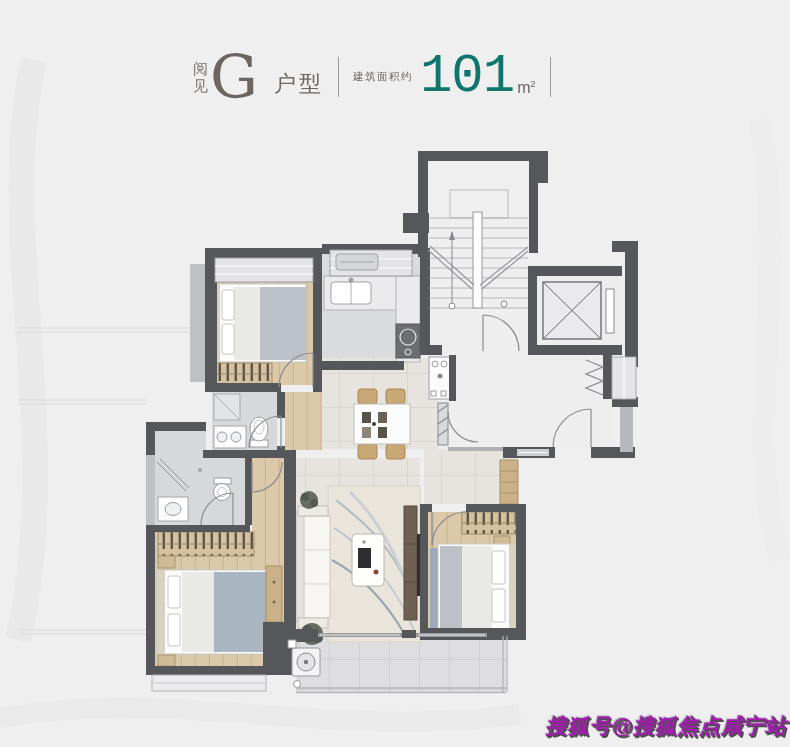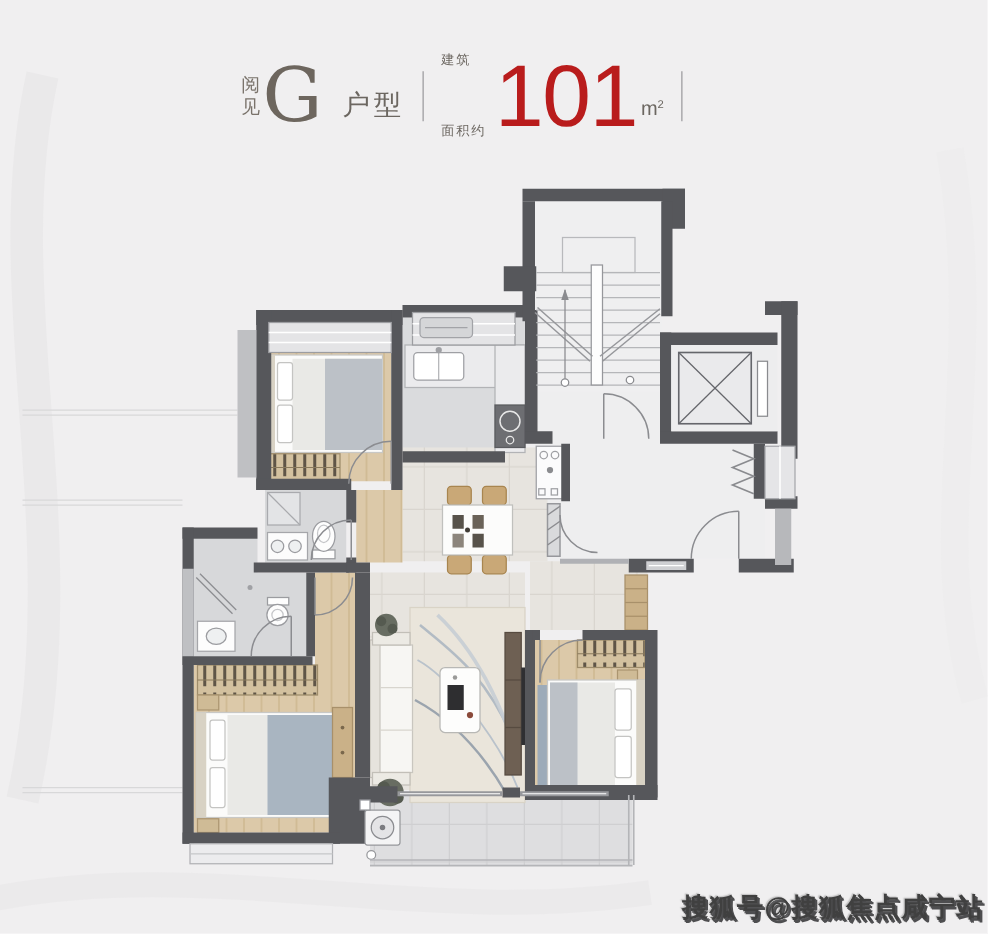--- a/index.html
+++ b/index.html
@@ -13,34 +13,35 @@
   .header{
     position:absolute;left:193px;top:44px;height:66px;
     display:flex;align-items:center;color:#6d665e;
   }
   .brand{display:flex;flex-direction:column;font-size:15px;line-height:1.15;
     color:#7a736b;letter-spacing:1px;margin-right:1px;}
   .unit-letter{font-family:"DejaVu Serif", serif;font-size:60px;line-height:.88;
     color:#6d665e;font-weight:400;}
   .unit-suffix{font-size:22px;letter-spacing:3px;color:#6c6761;margin-left:16px;margin-top:14px;}
   .vdiv{width:1px;height:40px;background:#9b9b9d;margin:0 14px;}
-  .arealabel{display:flex;flex-direction:column;font-size:10.5px;line-height:1.45;
-    letter-spacing:1.5px;color:#6c6761;gap:42px;}
-  .area-num{font-family:Liberation Sans, sans-serif;font-size:70px;line-height:.8;
-    color:#b91c1c;margin:0 3px 0 7px;letter-spacing:-1px;}
+  .arealabel{display:flex;flex-direction:row;font-size:10.5px;line-height:1.45;
+    letter-spacing:1.5px;color:#6c6761;}
+  .area-num{font-family:Liberation Mono, monospace;font-size:54px;line-height:.8;
+    color:#0f766e;margin:0 3px 0 7px;letter-spacing:-1px;}
   .area-unit{font-size:16px;color:#6c6761;align-self:flex-end;margin-bottom:13px;margin-top:20px;}
   .area-unit sup{font-size:9px;}
   .rooms-label{font-size:21px;letter-spacing:6px;color:#6b6b6f;}
   
   .watermark{
     position:absolute;right:3px;bottom:7px;
     font-size:21px;font-weight:bold;letter-spacing:1px;
-    color:#404040;
+    color:#a21caf;
     text-shadow:2px 2px 0 #4e4e50, 1px 1px 0 #5a5a5c, -1px -1px 1px rgba(130,130,130,.45);
     white-space:nowrap;
+    font-style:italic;
   }
 </style>
 </head>
 <body>
 
 <div class="stage">
 
   <svg width="790" height="747" viewBox="0 0 790 747">
     <defs>
       <pattern id="hang" width="8" height="24" patternUnits="userSpaceOnUse">

